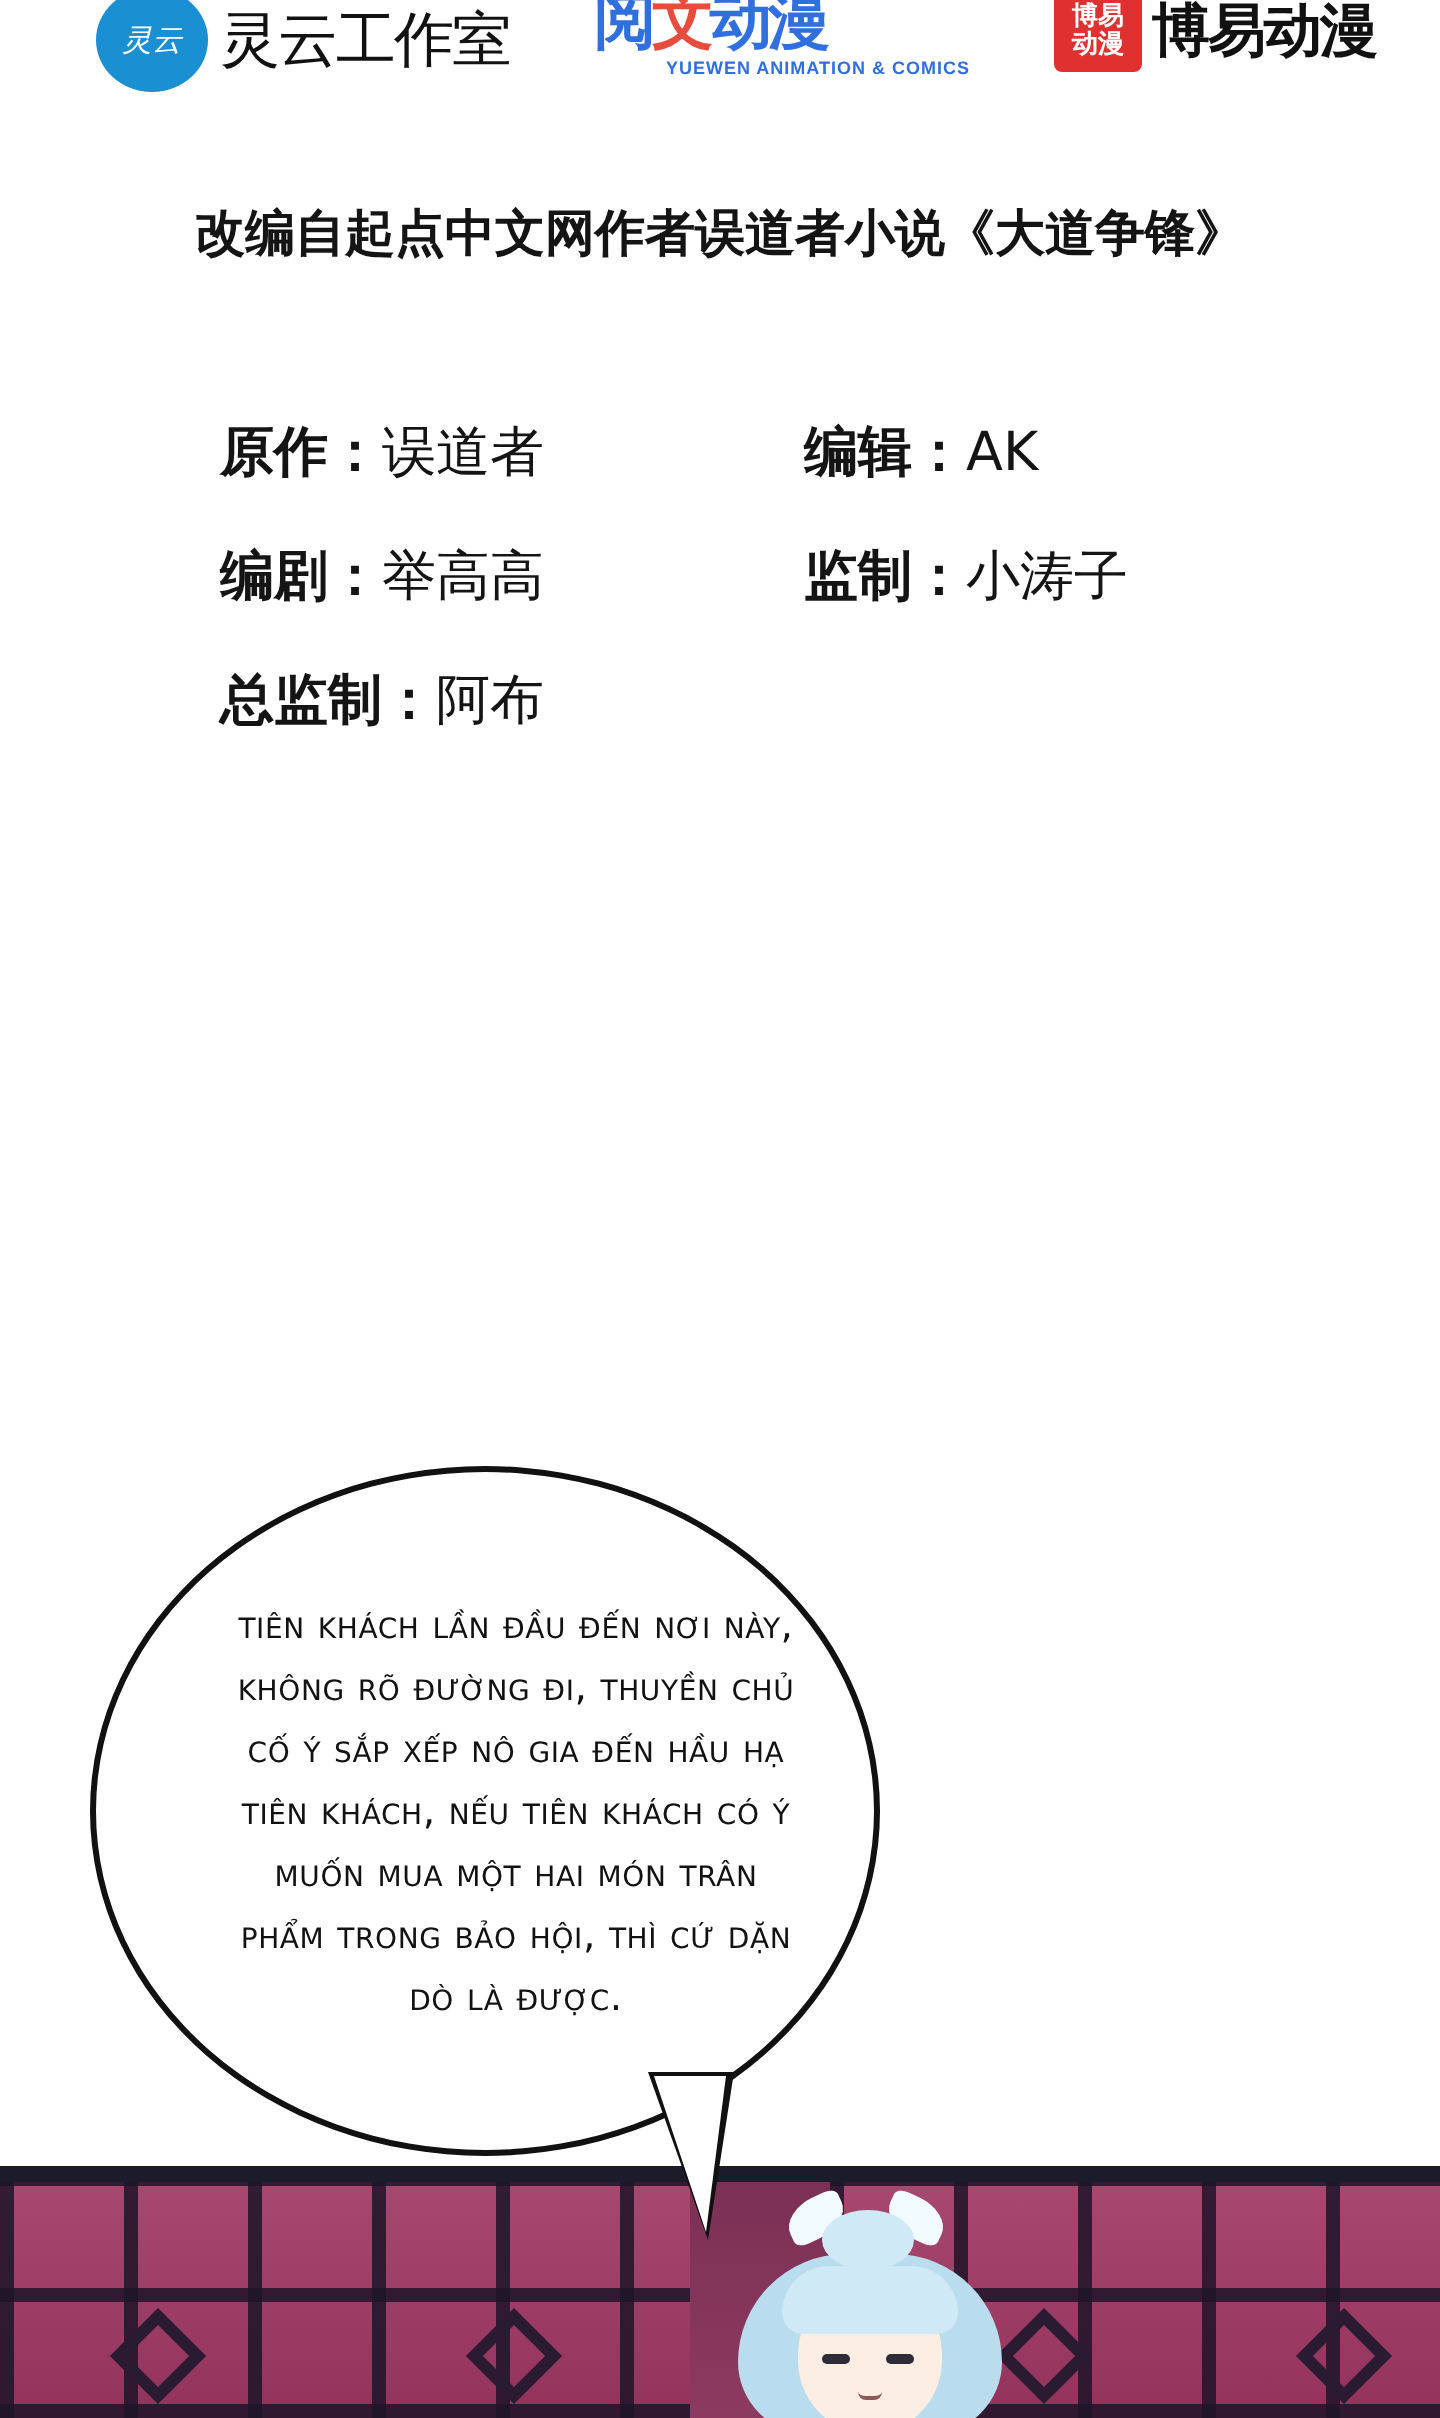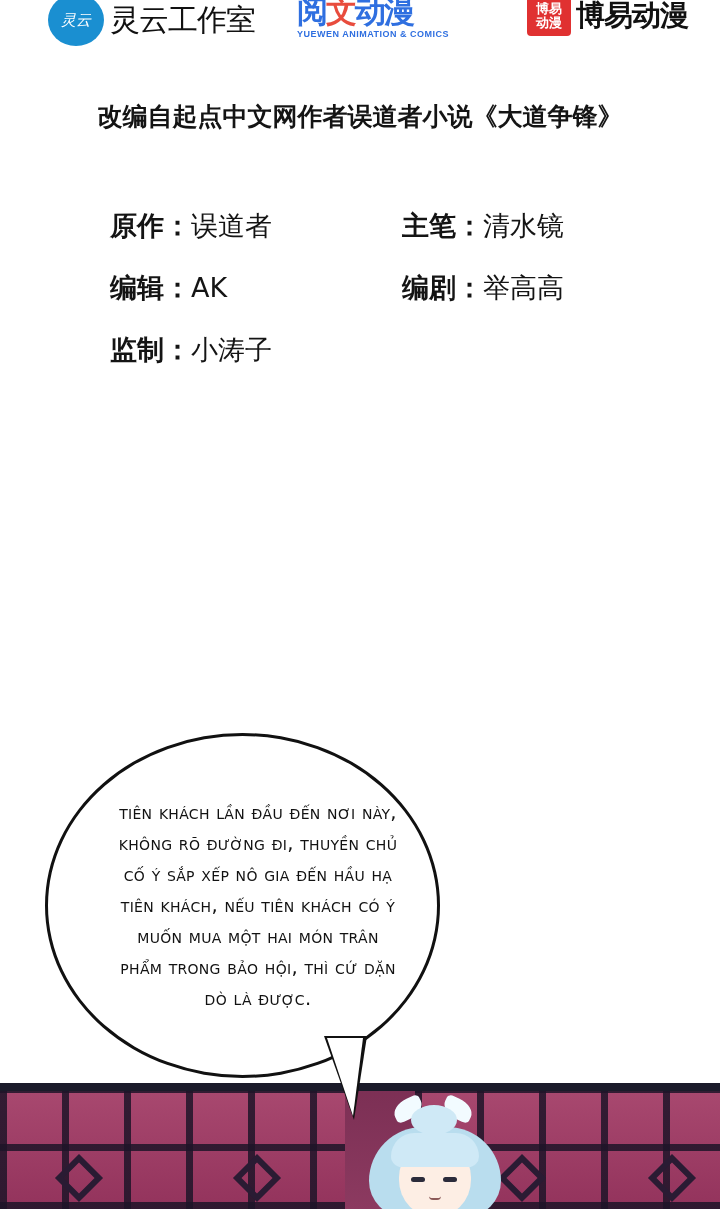--- a/index.html
+++ b/index.html
@@ -61,20 +61,21 @@
     font-family: "DejaVu Sans", sans-serif;
   }
   .logo-yuewen .accent { color: #e84c3d; }
   .logo-yuewen-sub {
     font-size: 9px;
     letter-spacing: 0.5px;
     color: #2f6fe0;
     font-weight: bold;
     margin-top: 2px;
     font-family: "Liberation Sans", sans-serif;
+    margin-left: 36px;
   }
 
   .logo-mark-3 {
     width: 44px; height: 40px;
     background: #e03131;
     color: #fff;
     font-size: 13px;
     font-weight: bold;
     line-height: 14px;
     display: flex; flex-direction: column;
@@ -288,30 +289,30 @@
   </div>
 </div>
 
 <div class="adapt-line">改编自起点中文网作者误道者小说《大道争锋》</div>
 
 <div class="credits">
   <div class="credit">
     <span class="role">原作：</span><span class="val">误道者</span>
   </div>
   <div class="credit">
-    <span class="role">主笔：</span><span class="val">清水镜</span>
-  </div>
-  <div class="credit">
     <span class="role">编辑：</span><span class="val">AK</span>
   </div>
   <div class="credit">
     <span class="role">编剧：</span><span class="val">举高高</span>
   </div>
   <div class="credit">
     <span class="role">监制：</span><span class="val">小涛子</span>
+  </div>
+  <div class="credit">
+    <span class="role">总监制：</span><span class="val">阿布</span>
   </div>
 </div>
 
 <div class="bubble-wrap">
   <div class="bubble-tail-outline"></div>
   <div class="bubble">
     <div class="bubble-text">Tiên khách lần đầu đến nơi này, không rõ đường đi, thuyền chủ cố ý sắp xếp nô gia đến hầu hạ tiên khách, nếu tiên khách có ý muốn mua một hai món trân phẩm trong bảo hội, thì cứ dặn dò là được.</div>
   </div>
   <div class="bubble-tail"></div>
 </div>

